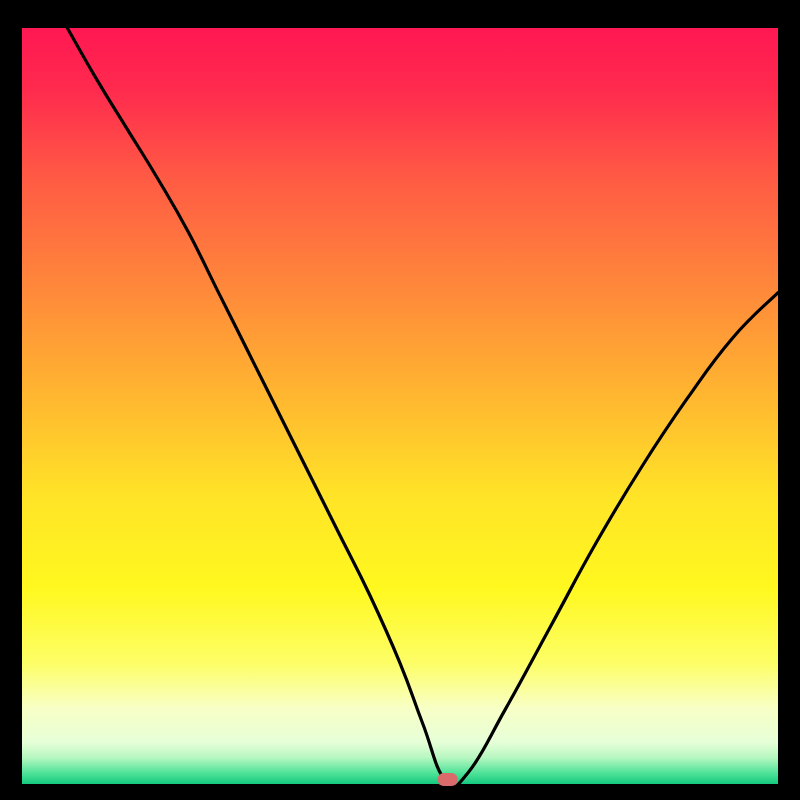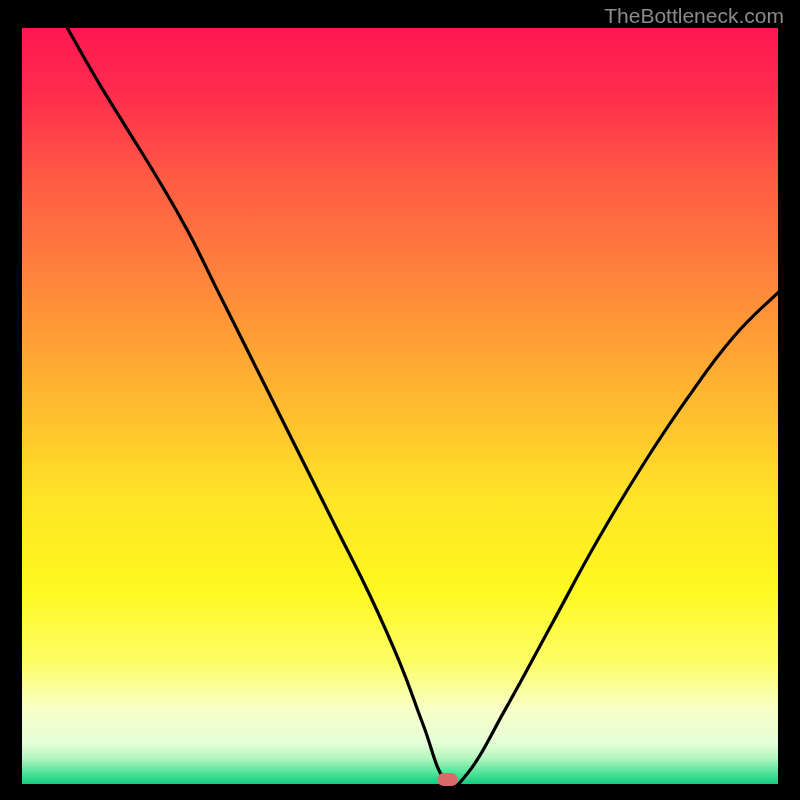--- a/index.html
+++ b/index.html
@@ -21,21 +21,20 @@
     font-size: 21px;
     font-family: Arial, Helvetica, sans-serif;
     z-index: 10;
   }
   svg { display: block; }
 </style>
 </head>
 <body>
 <div class="wrap">
 
-<div class="watermark">TheBottleneck.com</div>
 
 <svg id="chart-svg" width="800" height="800" viewBox="0 0 800 800">
   <defs>
     <linearGradient id="bg-grad" x1="0" y1="0" x2="0" y2="1">
           <stop offset="0%" stop-color="#ff1852"></stop>
           <stop offset="8%" stop-color="#ff2a4e"></stop>
           <stop offset="20%" stop-color="#ff5b44"></stop>
           <stop offset="35%" stop-color="#ff8a3a"></stop>
           <stop offset="50%" stop-color="#ffbb2f"></stop>
           <stop offset="62%" stop-color="#ffe427"></stop>

